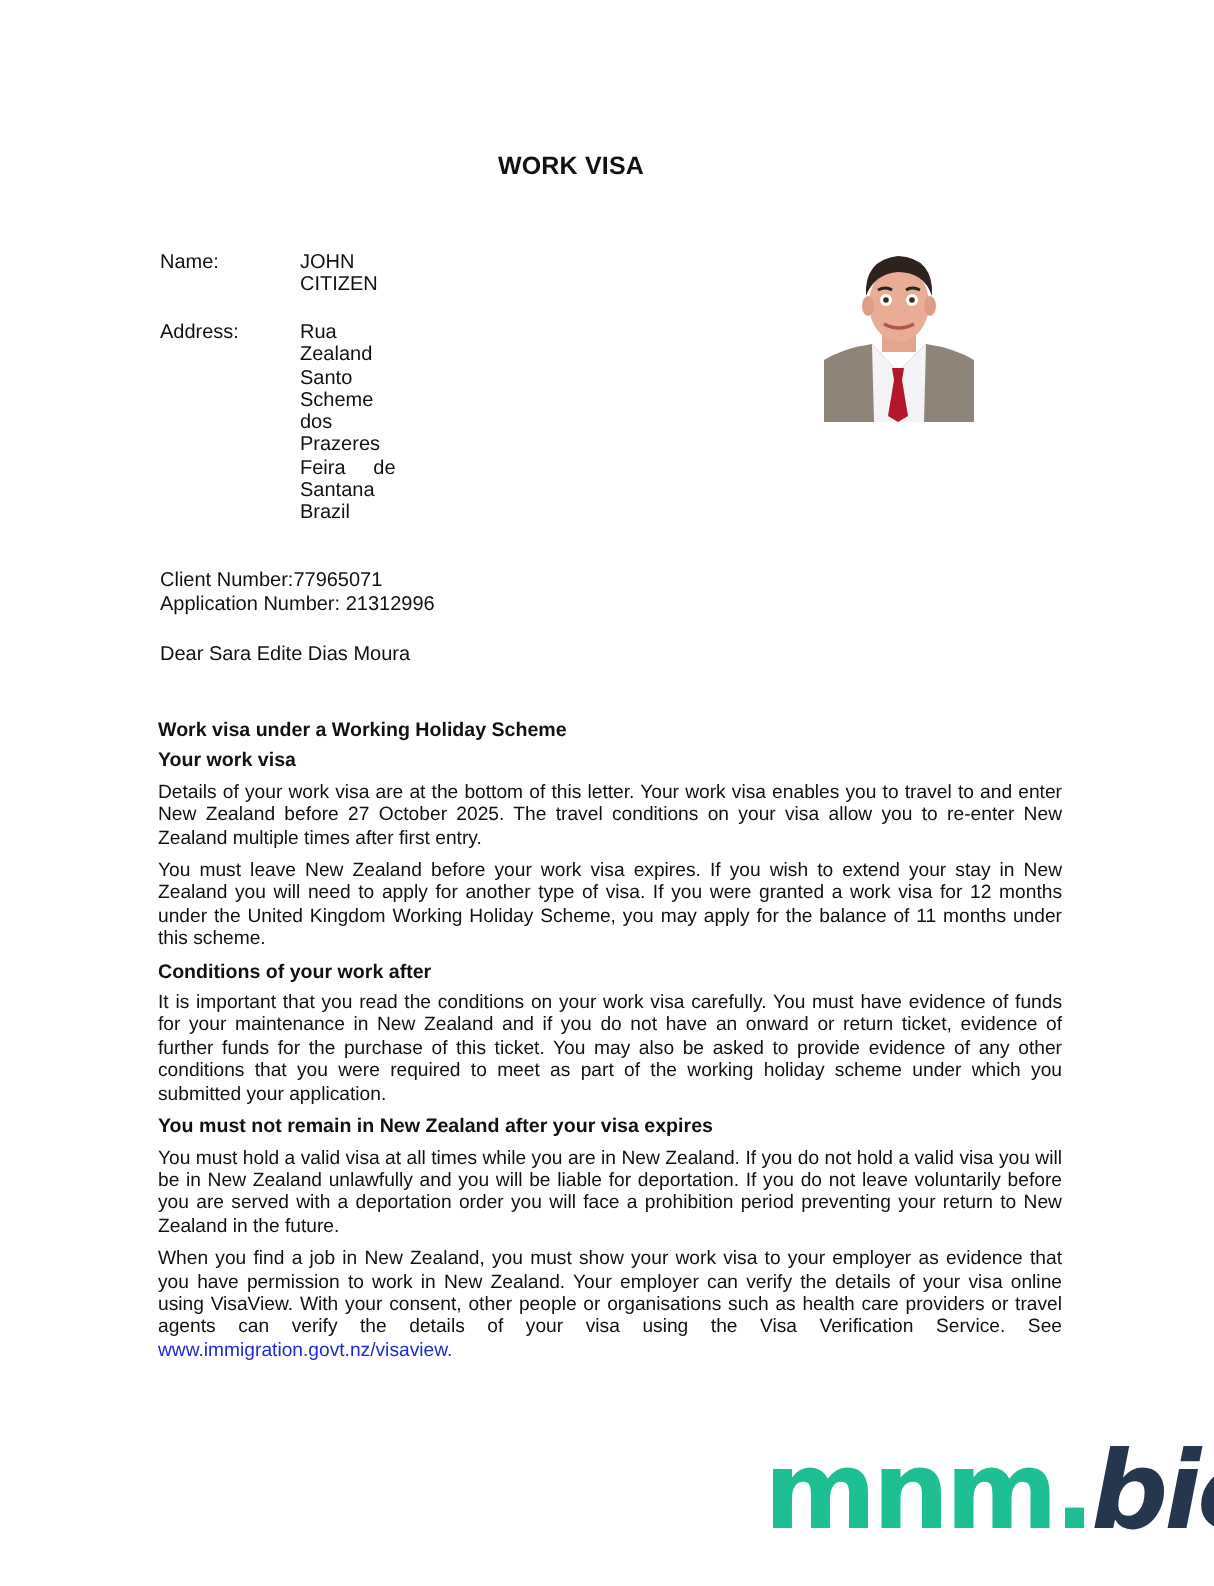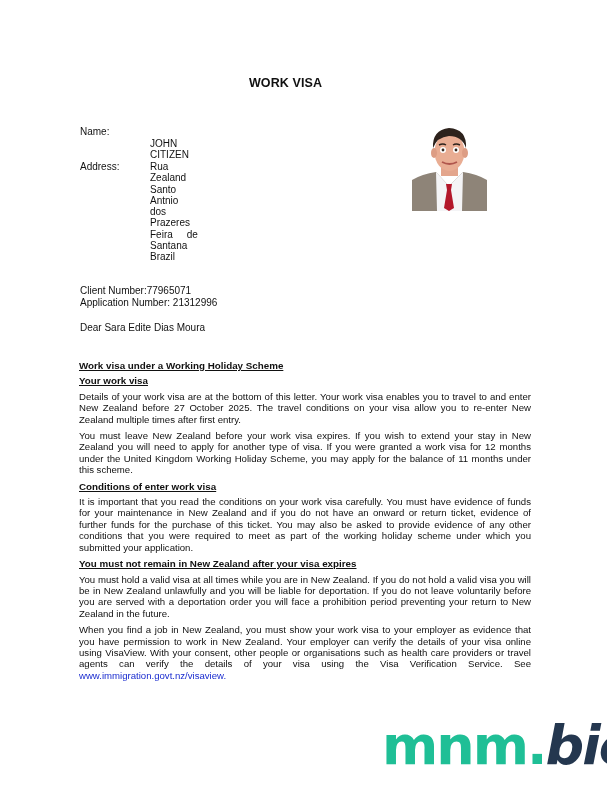--- a/index.html
+++ b/index.html
@@ -17,48 +17,48 @@
   .field-value div { white-space: nowrap; }
   .photo {
     position: absolute; left: 412px; top: 122px; width: 75px; height: 89px;
     background: #ffffff; overflow: hidden;
   }
   .meta { position: absolute; left: 80px; font-size: 10px; line-height: 12.5px; }
   .body-text {
     position: absolute; left: 79px; width: 452px; font-size: 9.6px; line-height: 11.4px;
     text-align: justify;
   }
-  .body-text h3 { font-size: 9.8px; font-weight: bold; margin: 0 0 4px 0; text-decoration: underline; }
+  .body-text h3 { font-size: 9.8px; font-weight: bold; margin: 0 0 4px 0; }
   .body-text p { margin: 0 0 5px 0; }
   .link { color: #1a2ccf; text-decoration: none; }
   .watermark {
     position: absolute; left: 382px; top: 718px; height: 56px;
     font-family: "DejaVu Sans", sans-serif; font-weight: bold; font-size: 54px;
     line-height: 56px; letter-spacing: -2px; white-space: nowrap;
   }
   .wm-a { color: #1fbf96; }
   .wm-b { color: #24374f; font-style: italic; }
 </style>
 </head>
 <body>
 
 <div class="title">WORK VISA</div>
 
 <div class="field-label" style="top:126px;">Name:</div>
-<div class="field-value" style="top:138px;">
+<div class="field-value" style="top:126px;">
   <div>JOHN</div>
   <div>CITIZEN</div>
 </div>
 
 <div class="field-label" style="top:161px;">Address:</div>
 <div class="field-value" style="top:161px;">
   <div>Rua</div>
   <div>Zealand</div>
   <div>Santo</div>
-  <div>Antnio</div>
+  <div>Scheme</div>
   <div>dos</div>
   <div>Prazeres</div>
   <div style="white-space:pre;">Feira     de</div>
   <div>Santana</div>
   <div>Brazil</div>
 </div>
 
 <div class="photo">
   <svg width="75" height="89" viewBox="0 0 75 89">
     <rect x="0" y="0" width="75" height="89" fill="#ffffff"></rect>
@@ -94,21 +94,21 @@
 <div class="meta" style="top:297px;">Application Number: 21312996</div>
 <div class="meta" style="top:322px;">Dear Sara Edite Dias Moura</div>
 
 <div class="body-text" style="top:360px;">
   <h3>Work visa under a Working Holiday Scheme</h3>
 
   <h3>Your work visa</h3>
   <p>Details of your work visa are at the bottom of this letter. Your work visa enables you to travel to and enter New Zealand before 27 October 2025. The travel conditions on your visa allow you to re-enter New Zealand multiple times after first entry.</p>
   <p>You must leave New Zealand before your work visa expires. If you wish to extend your stay in New Zealand you will need to apply for another type of visa. If you were granted a work visa for 12 months under the United Kingdom Working Holiday Scheme, you may apply for the balance of 11 months under this scheme.</p>
 
-  <h3>Conditions of enter work visa</h3>
+  <h3>Conditions of your work after</h3>
   <p>It is important that you read the conditions on your work visa carefully. You must have evidence of funds for your maintenance in New Zealand and if you do not have an onward or return ticket, evidence of further funds for the purchase of this ticket. You may also be asked to provide evidence of any other conditions that you were required to meet as part of the working holiday scheme under which you submitted your application.</p>
 
   <h3>You must not remain in New Zealand after your visa expires</h3>
   <p>You must hold a valid visa at all times while you are in New Zealand. If you do not hold a valid visa you will be in New Zealand unlawfully and you will be liable for deportation. If you do not leave voluntarily before you are served with a deportation order you will face a prohibition period preventing your return to New Zealand in the future.</p>
 
   <p>
     <span>When you find a job in New Zealand, you must show your work visa to your employer as evidence that you have permission to work in New Zealand. Your employer can verify the details of your visa online using VisaView. With your consent, other people or organisations such as health care providers or travel agents can verify the details of your visa using the Visa Verification Service. See</span>
     <a class="link">www.immigration.govt.nz/visaview.</a>
   </p>
 </div>

